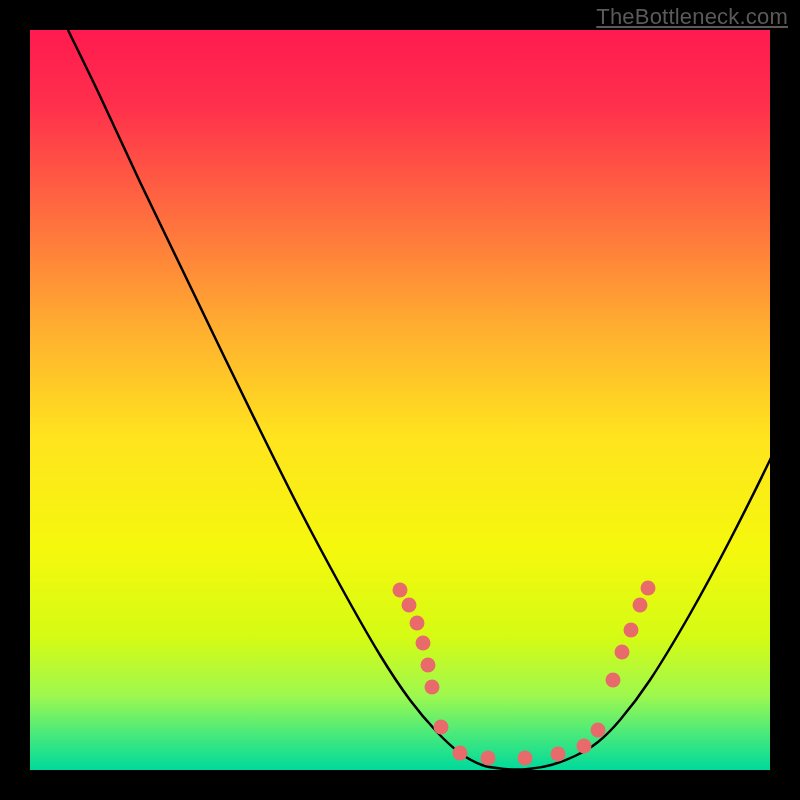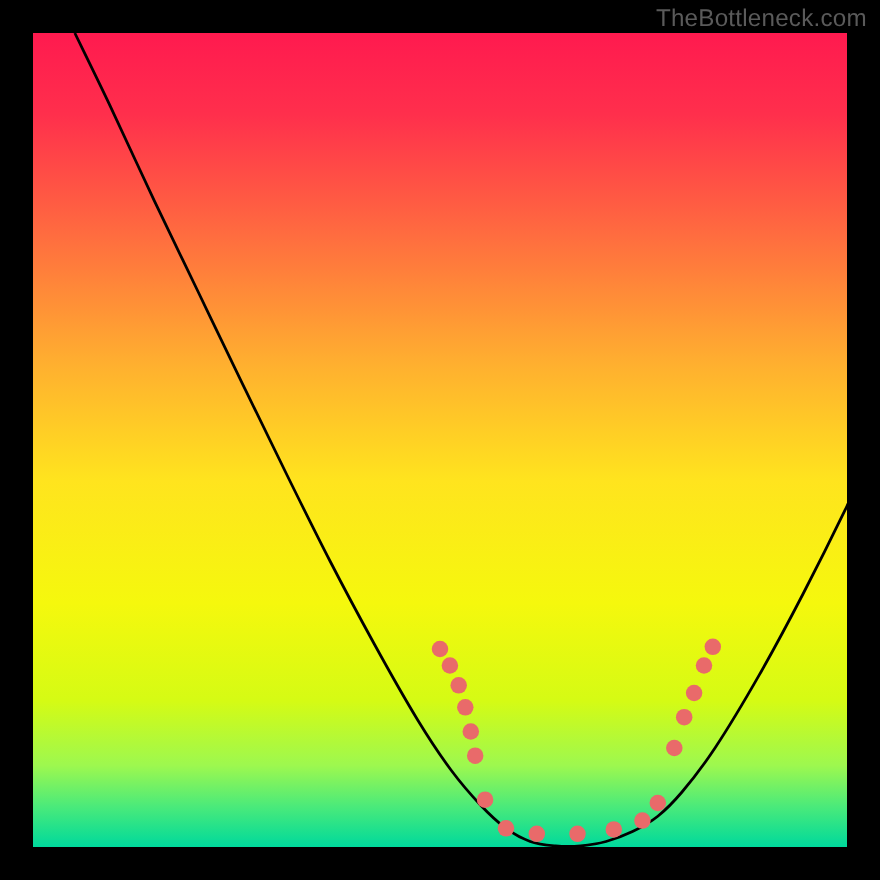--- a/index.html
+++ b/index.html
@@ -19,20 +19,21 @@
   }
   .watermark {
     position: absolute;
     top: 4px;
     right: 12px;
     color: #5a5a5a;
     font-size: 22px;
     font-weight: 500;
     letter-spacing: 0.2px;
     user-select: none;
+    text-decoration: underline;
   }
   svg {
     position: absolute;
     top: 0;
     left: 0;
   }
 </style>
 </head>
 <body>
 

